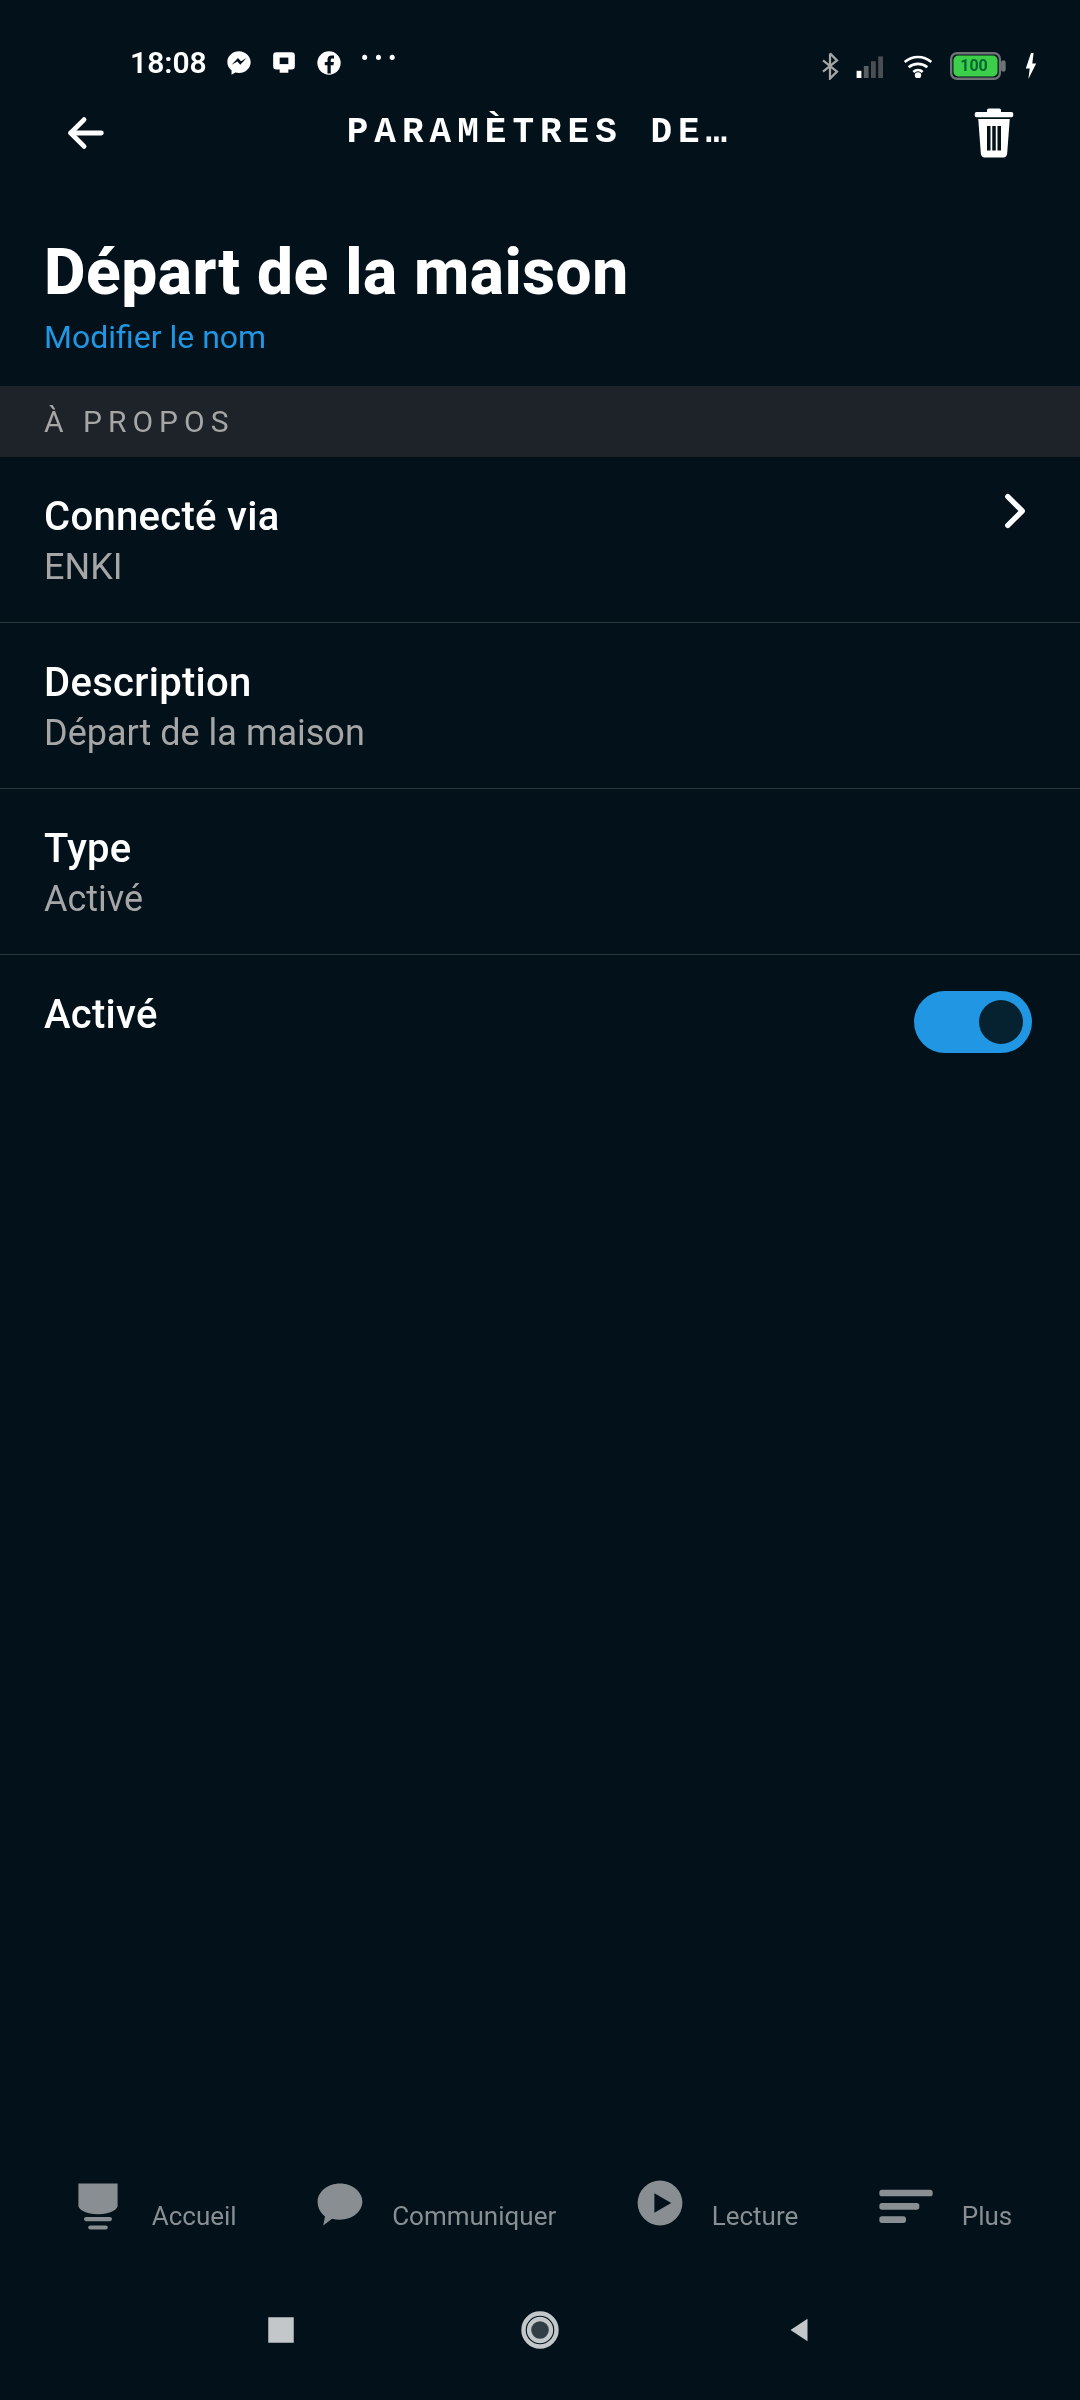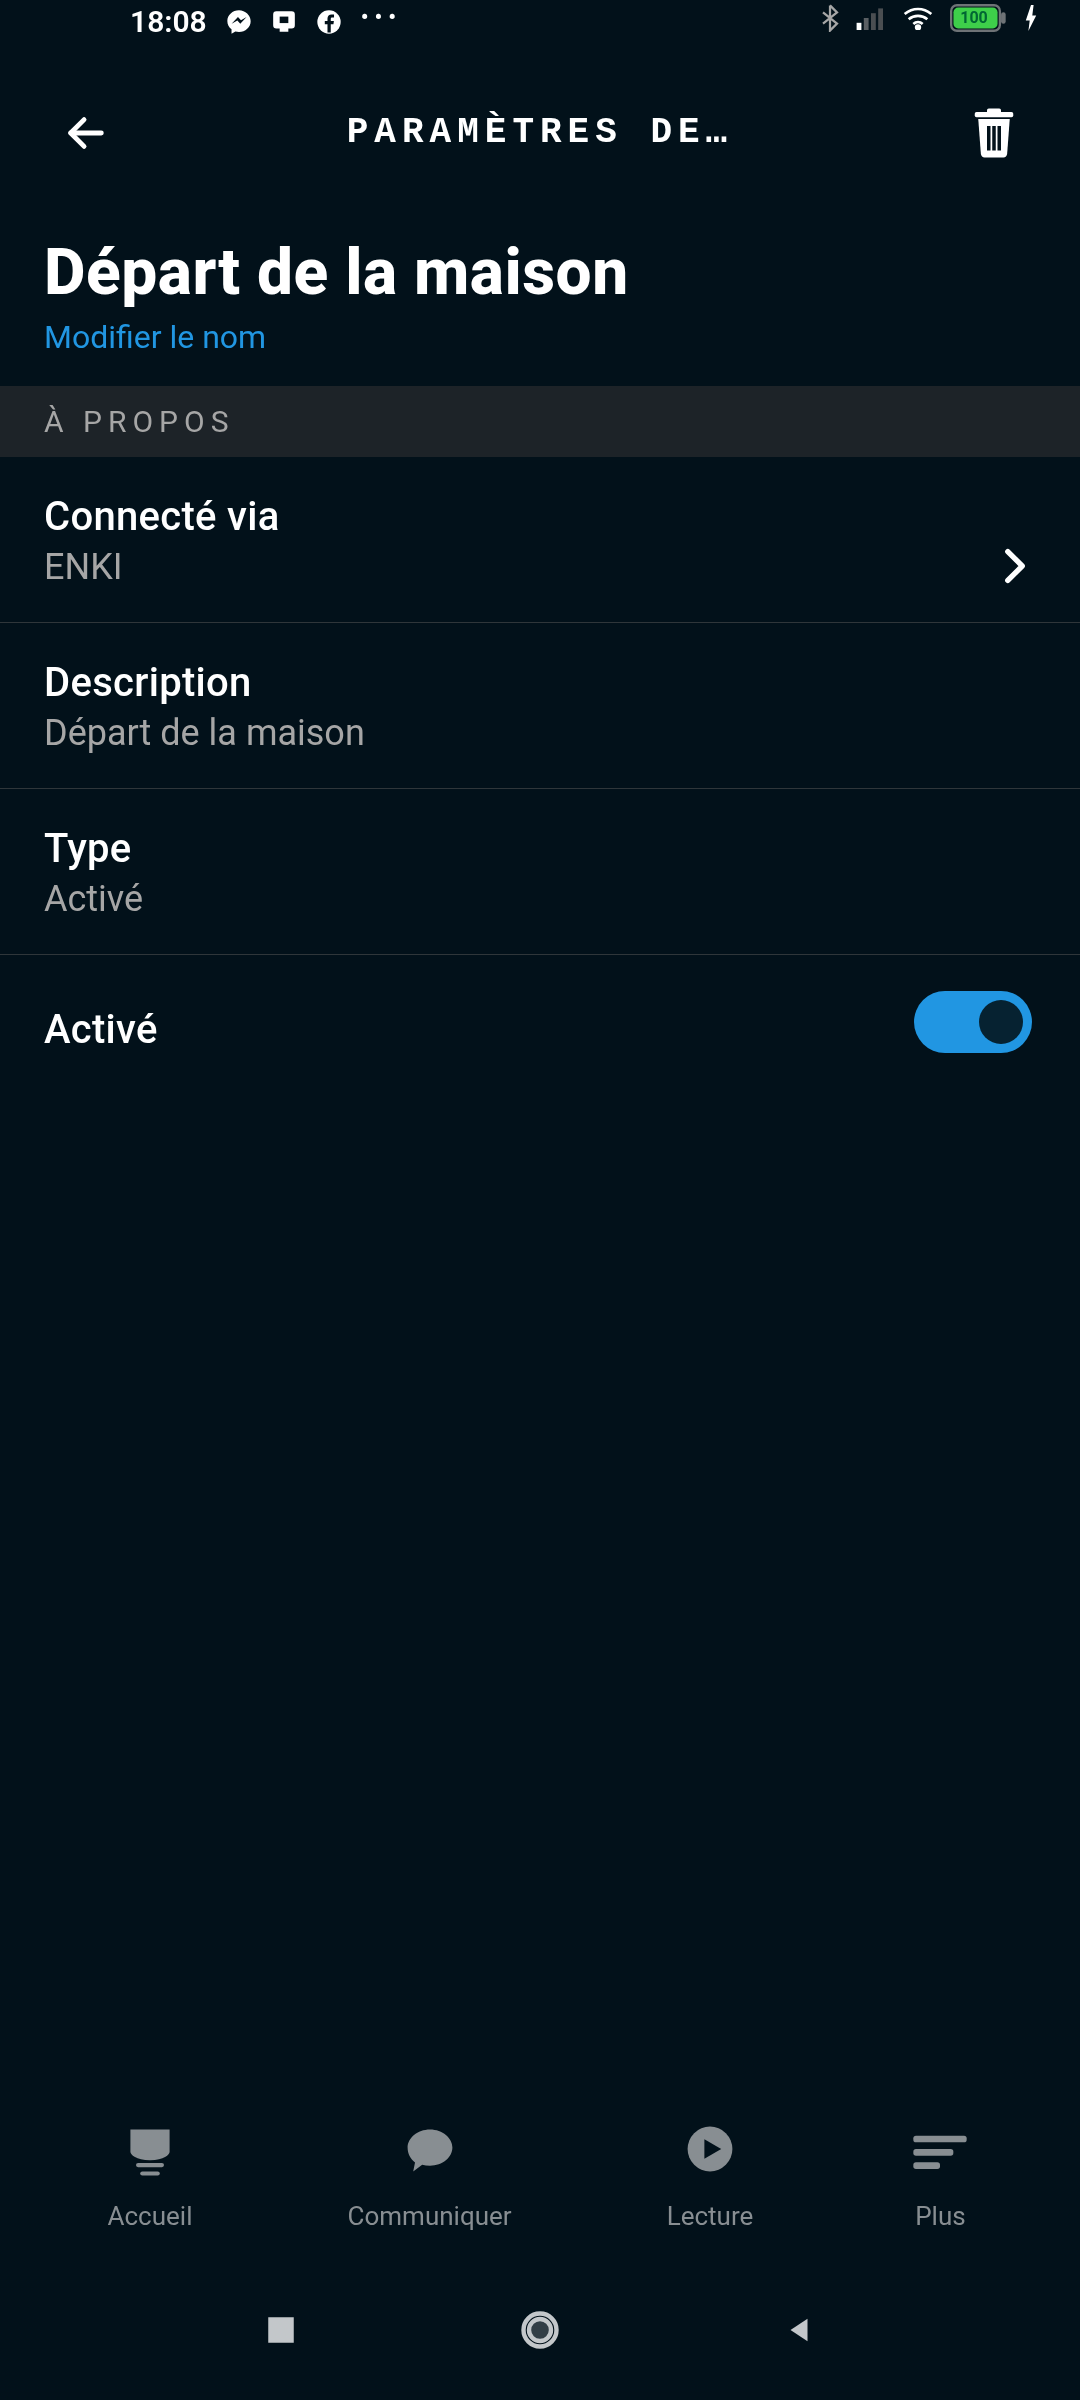--- a/index.html
+++ b/index.html
@@ -18,21 +18,21 @@
     width:1080px;height:2400px;
     background:var(--bg);
     color:var(--text);
     font-family:-apple-system,BlinkMacSystemFont,"Segoe UI",Roboto,Helvetica,Arial,sans-serif;
     position:relative;
     overflow:hidden;
   }
 
   
   .status-bar{
-    display:flex;justify-content:space-between;align-items:flex-start;
+    display:flex;justify-content:space-between;align-items:flex-end;
     height:80px;padding:4px 42px 0 130px;
     font-size:30px;font-weight:600;
   }
   .status-left,.status-right{display:flex;align-items:center;gap:18px}
   .status-right{gap:16px}
   .sb-icon{display:inline-flex;align-items:center;justify-content:center}
   .sb-icon svg{display:block}
   .dots{letter-spacing:6px;font-size:22px;line-height:1;transform:translateY(-4px)}
 
   
@@ -60,21 +60,21 @@
     font-size:30px;font-weight:400;
     letter-spacing:6px;
     padding:18px 44px;
   }
 
   
   .list{padding-left:0;margin:0;list-style:none}
   .row{
     padding:36px 44px 34px;
     border-bottom:1.5px solid var(--divider);
-    display:flex;align-items:flex-end;justify-content:space-between;
+    display:flex;align-items:flex-start;justify-content:space-between;
     gap:24px;
   }
   .row:last-child{border-bottom:none}
   .row-body{display:flex;flex-direction:column;gap:6px}
   .row-title{font-size:40px;font-weight:500;letter-spacing:0.3px}
   .row-sub{font-size:36px;color:var(--muted)}
   .chevron{margin-right:10px}
 
   
   .toggle{
@@ -87,21 +87,21 @@
     background:#062231;
     position:absolute;top:9px;right:9px;
   }
 
   
   .tabs{
     position:absolute;left:0;right:0;bottom:155px;
     display:flex;justify-content:space-around;align-items:flex-end;
     padding:0 30px 14px;
   }
-  .tab{display:flex;flex-direction:column;align-items:center;gap:24px;color:var(--nav)}
+  .tab{display:flex;flex-direction:row;align-items:flex-end;gap:24px;color:var(--nav)}
   .tab-label{font-size:26px}
   .tab svg{display:block}
 
   
   .android-nav{
     position:absolute;left:0;right:0;bottom:0;height:140px;
     display:flex;justify-content:center;align-items:center;gap:220px;
     color:#c3c7ca;
   }
   .android-nav .nav-btn{display:flex;align-items:center;justify-content:center}

